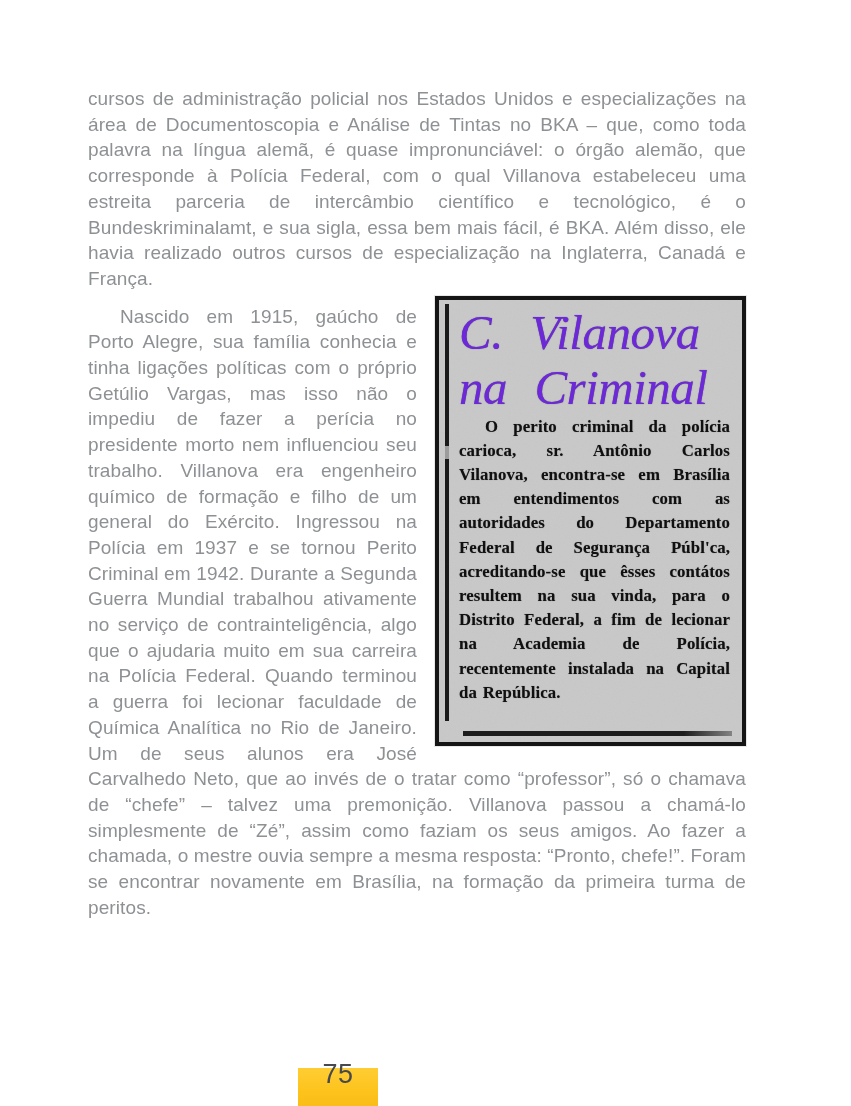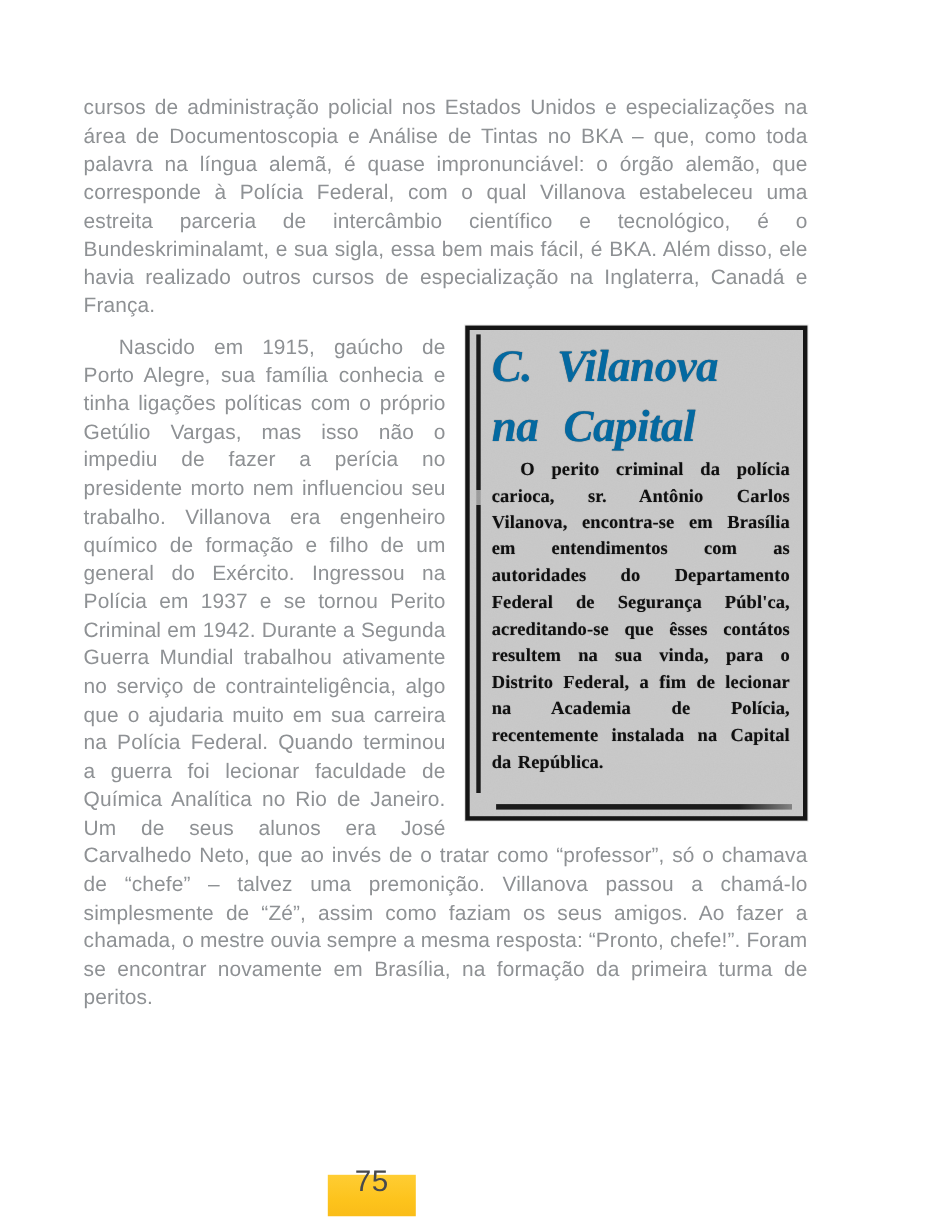--- a/index.html
+++ b/index.html
@@ -12,21 +12,21 @@
     width: 851px;
     height: 1106px;
     background: #ffffff;
     overflow: hidden;
     font-family: "Liberation Sans", sans-serif;
   }
 
   
   .text-flow {
     position: absolute;
-    left: 76px;
+    left: 88px;
     top: 86px;
     width: 658px;
     font-size: 19px;
     line-height: 25.7px;
     color: #8e9194;
     text-align: justify;
     letter-spacing: 0.1px;
   }
   .text-flow p {
     margin: 0;
@@ -76,26 +76,26 @@
     position: absolute;
     left: 20px;
     right: 12px;
     top: 5px;
     bottom: 6px;
     font-family: "Liberation Serif", serif;
     color: #0d0d0d;
   }
   .clip-headline {
     font-style: italic;
-    font-weight: bold;
-    font-size: 41px;
+    font-weight: normal;
+    font-size: 49px;
     line-height: 55px;
     word-spacing: 0.32em;
     letter-spacing: -0.5px;
-    color: #0369a1;
+    color: #6d28d9;
     text-shadow: 0 0 1px rgba(0,0,0,0.55);
     white-space: nowrap;
   }
   .clip-headline .hl-line { display: block; }
   .clip-body {
     margin: 5px 0 0 0;
     font-weight: bold;
     font-size: 16.8px;
     line-height: 24.2px;
     text-align: justify;
@@ -149,21 +149,21 @@
         <filter id="newsprint">
           <feTurbulence type="fractalNoise" baseFrequency="0.8" numOctaves="3" seed="7" stitchTiles="stitch"></feTurbulence>
           <feColorMatrix type="matrix" values="0 0 0 0 0.45  0 0 0 0 0.45  0 0 0 0 0.45  0 0 0 0.35 0"></feColorMatrix>
         </filter>
         <rect width="100%" height="100%" filter="url(#newsprint)"></rect>
       </svg>
       <div class="clip-rule"></div>
       <div class="clip-inner">
         <div class="clip-headline">
           <span class="hl-line">C. Vilanova</span>
-          <span class="hl-line">na Capital</span>
+          <span class="hl-line">na Criminal</span>
         </div>
         <p class="clip-body">O perito criminal da polícia carioca, sr. Antônio Carlos Vilanova, encontra-se em Brasília em entendimentos com as autoridades do Departamento Federal de Segurança Públ'ca, acreditando-se que êsses contátos resultem na sua vinda, para o Distrito Federal, a fim de lecionar na Academia de Polícia, recentemente instalada na Capital da República.</p>
       </div>
       <div class="clip-bottom-mark"></div>
     </figure>
 
     <p class="indent">Nascido em 1915, gaúcho de Porto Alegre, sua família conhecia e tinha ligações políticas com o próprio Getúlio Vargas, mas isso não o impediu de fazer a perícia no presidente morto nem influenciou seu trabalho. Villanova era engenheiro químico de formação e filho de um general do Exército. Ingressou na Polícia em 1937 e se tornou Perito Criminal em 1942. Durante a Segunda Guerra Mundial trabalhou ativamente no serviço de contrainteligência, algo que o ajudaria muito em sua carreira na Polícia Federal. Quando terminou a guerra foi lecionar faculdade de Química Analítica no Rio de Janeiro. Um de seus alunos era José Carvalhedo Neto, que ao invés de o tratar como “professor”, só o chamava de “chefe” – talvez uma premonição. Villanova passou a chamá-lo simplesmente de “Zé”, assim como faziam os seus amigos. Ao fazer a chamada, o mestre ouvia sempre a mesma resposta: “Pronto, chefe!”. Foram se encontrar novamente em Brasília, na formação da primeira turma de peritos.</p>
 
 
   </div>

